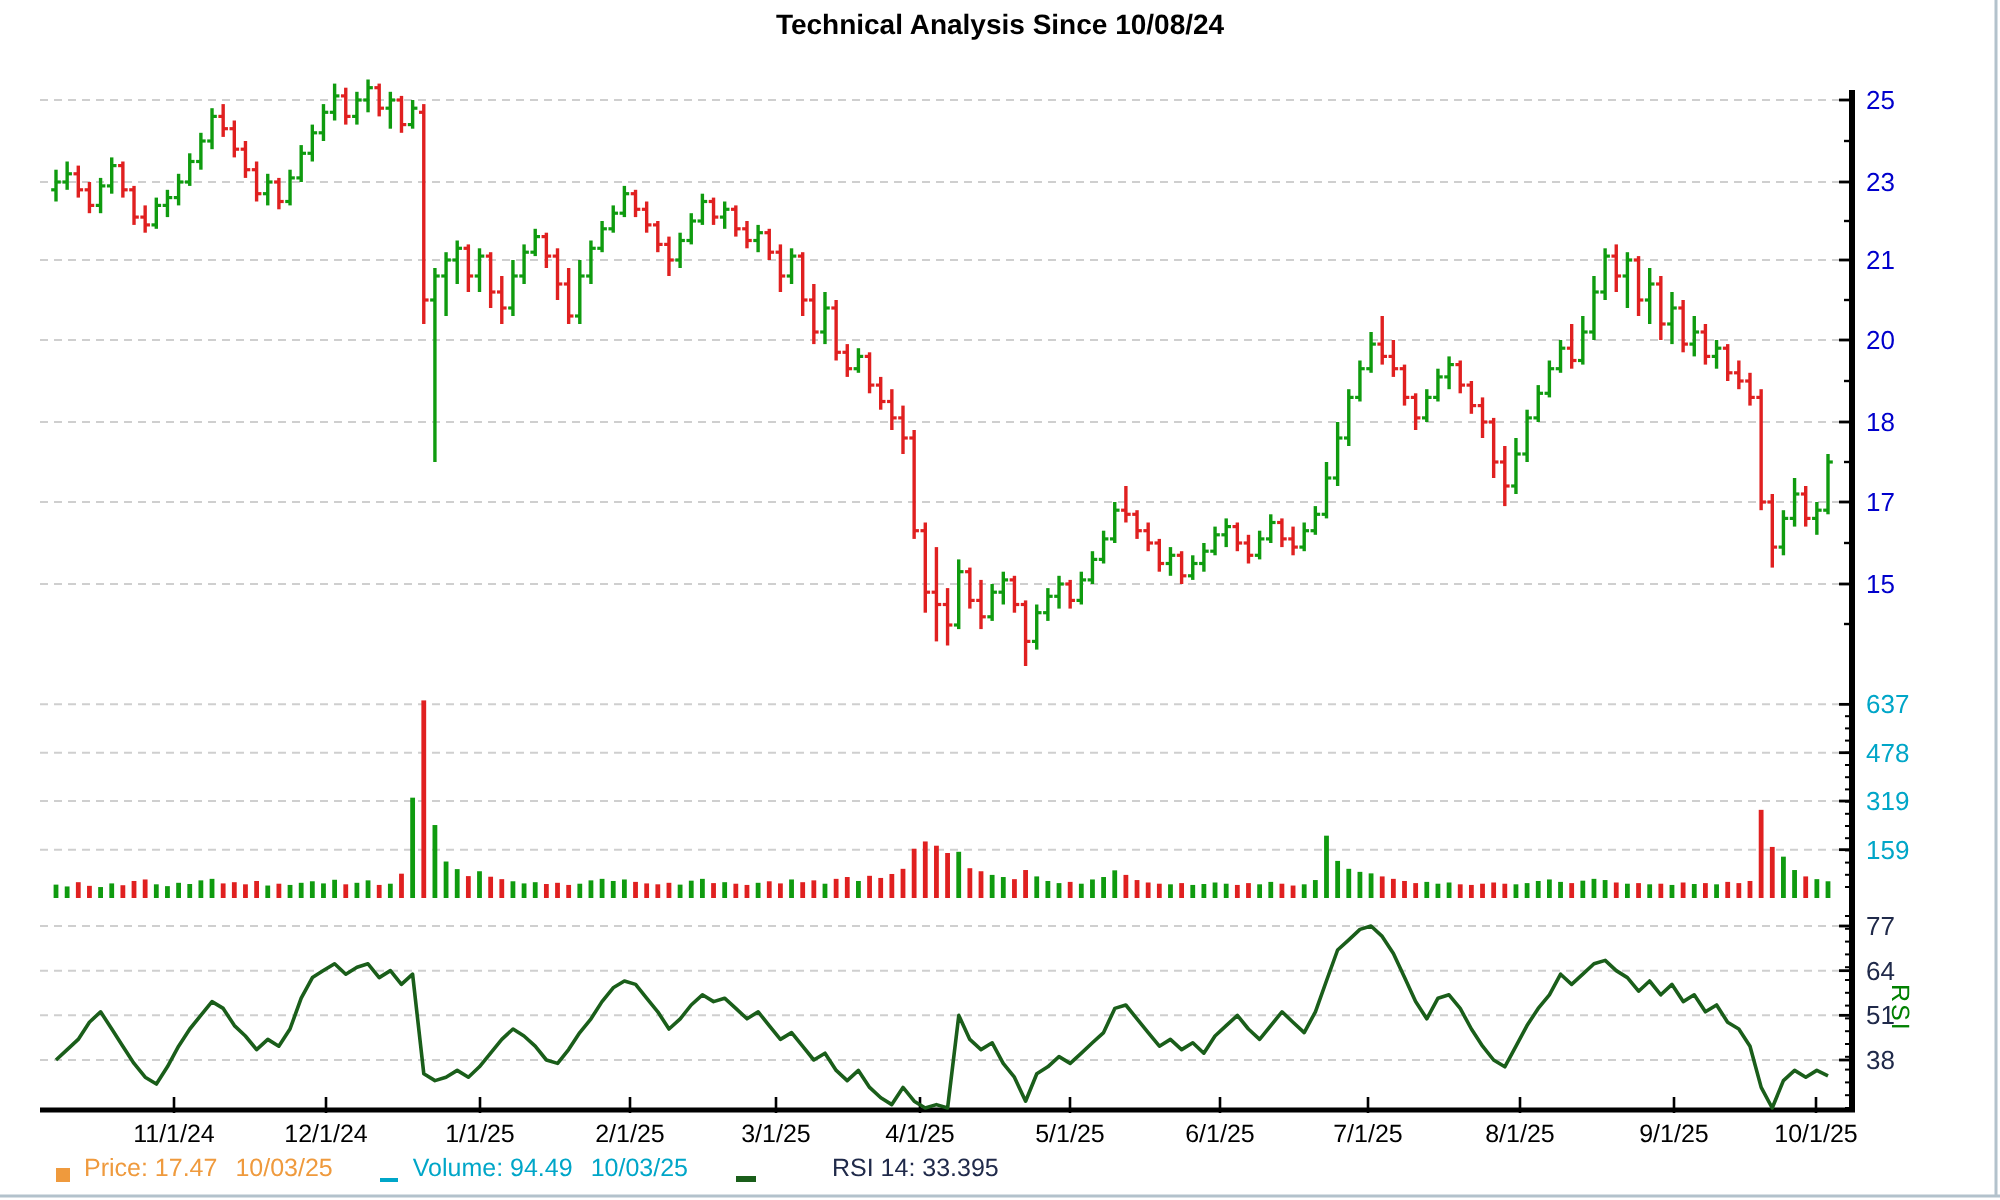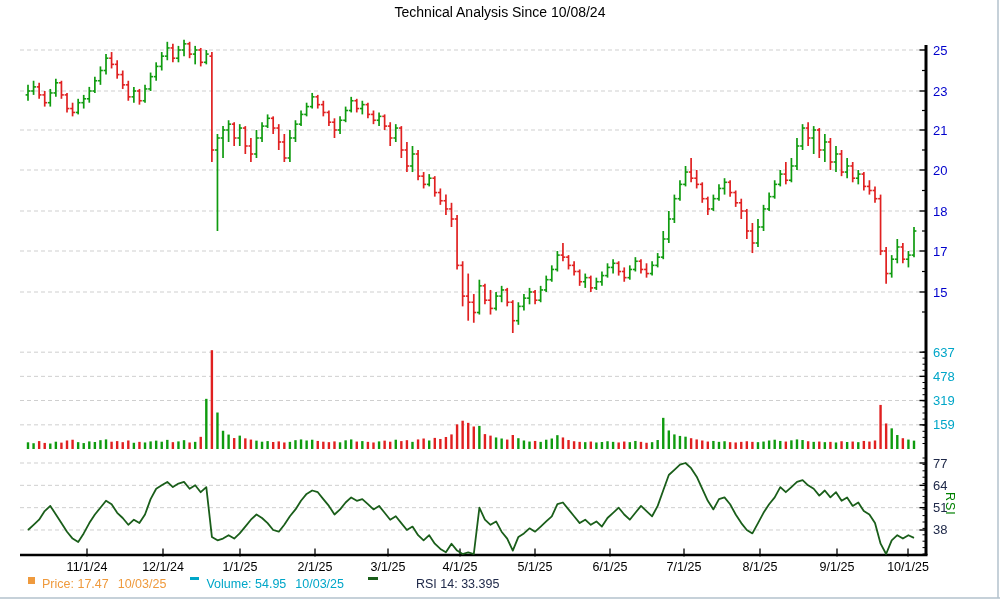--- a/index.html
+++ b/index.html
@@ -2,33 +2,33 @@
 <html><head>
 <meta charset="utf-8">
 <style>
   html,body{margin:0;padding:0;}
   body{
     width:1000px;height:600px;position:relative;overflow:hidden;
     background:#ffffff;font-family:"Liberation Sans",sans-serif;
   }
   .title{
     position:absolute;top:4px;left:0;width:100%;text-align:center;
-    font-size:14px;font-weight:normal;color:#000;
+    font-size:14px;font-weight:bold;color:#000;
   }
   #plot{position:absolute;top:0;left:0;}
   svg text{font-family:"Liberation Sans",sans-serif;}
   .rsi-vert{
     position:absolute;left:957px;top:492px;color:#008000;font-size:12.5px;
     transform:rotate(90deg);transform-origin:left top;letter-spacing:1px;
   }
   .legend{
     position:absolute;top:577px;left:28px;display:flex;align-items:center;
     font-size:12.5px;gap:24px;white-space:nowrap;
   }
-  .litem{display:flex;align-items:flex-start;gap:7px;}
+  .litem{display:flex;align-items:flex-end;gap:7px;}
   .litem .txt{margin-right:2px;}
   .sq{width:7px;height:7px;background:#ef9a3d;display:inline-block;}
   .dash-v{width:9px;height:2.5px;background:#00a6c8;display:inline-block;}
   .dash-r{width:10px;height:3px;background:#1a5e1a;display:inline-block;}
   .lprice{color:#ef9a3d;}
   .lvol{color:#00a6c8;}
   .lrsi{color:#202a4a;gap:38px;}
 </style>
 </head>
 <body>
@@ -794,20 +794,20 @@
 <div class="rsi-vert">RSI</div>
 
 <div class="legend">
   <div class="litem lprice">
     <span class="sq"></span>
     <span class="txt">Price: 17.47</span>
     <span>10/03/25</span>
   </div>
   <div class="litem lvol">
     <span class="dash-v"></span>
-    <span class="txt">Volume: 54.95</span>
+    <span class="txt">Volume: 94.49</span>
     <span>10/03/25</span>
   </div>
   <div class="litem lrsi">
     <span class="dash-r"></span>
     <span>RSI 14: 33.395</span>
   </div>
 </div>
 
 </body></html>

